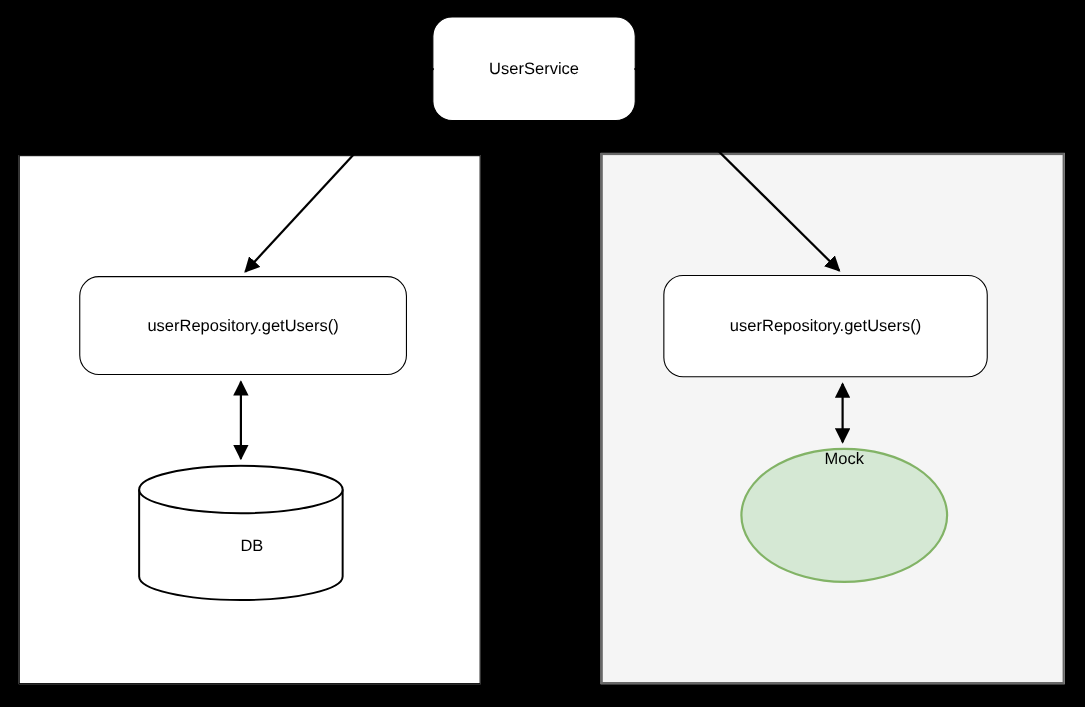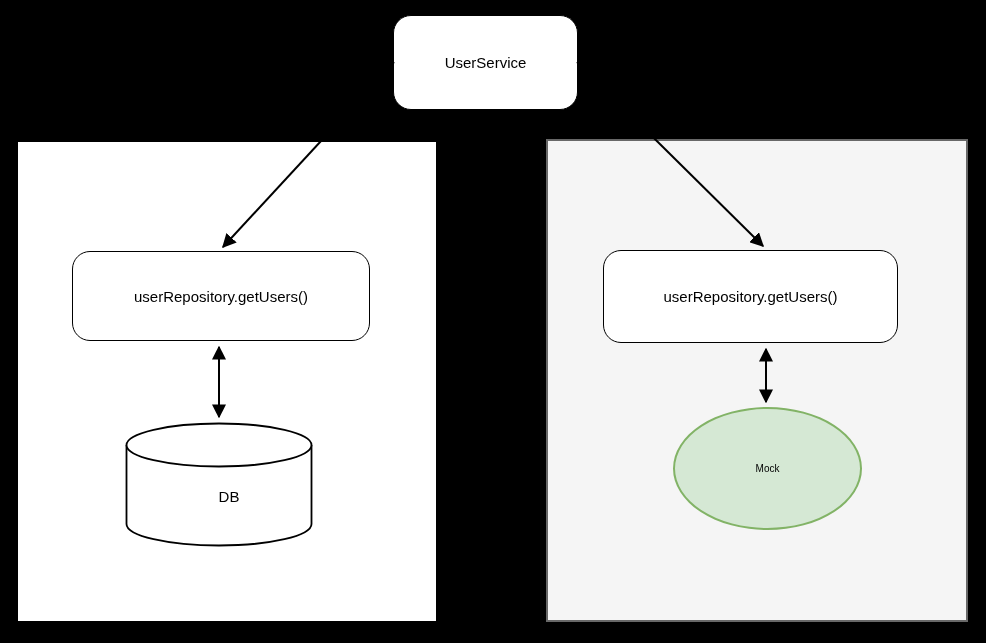--- a/index.html
+++ b/index.html
@@ -58,23 +58,22 @@
   .node.repo-left{ left:72px; top:251px; width:298px; height:90px; }
   .node.repo-right{ left:603px; top:250px; width:295px; height:93px; }
   .ellipse{
     position:absolute;
     box-sizing:border-box;
     left:673px; top:407px; width:189px; height:123px;
     background:var(--mock-fill);
     border:2px solid var(--mock-border);
     border-radius:50%;
     display:flex;
-    align-items:center;
     justify-content:center;
-    font-size:10px;
+    font-size:15px;
     z-index:2;
   }
   .cylinder{
     position:absolute;
     left:125px; top:422px; width:208px; height:125px;
     z-index:2;
   }
   .cylinder .cyl-label{
     position:absolute;
     left:0; top:66px; width:100%;

